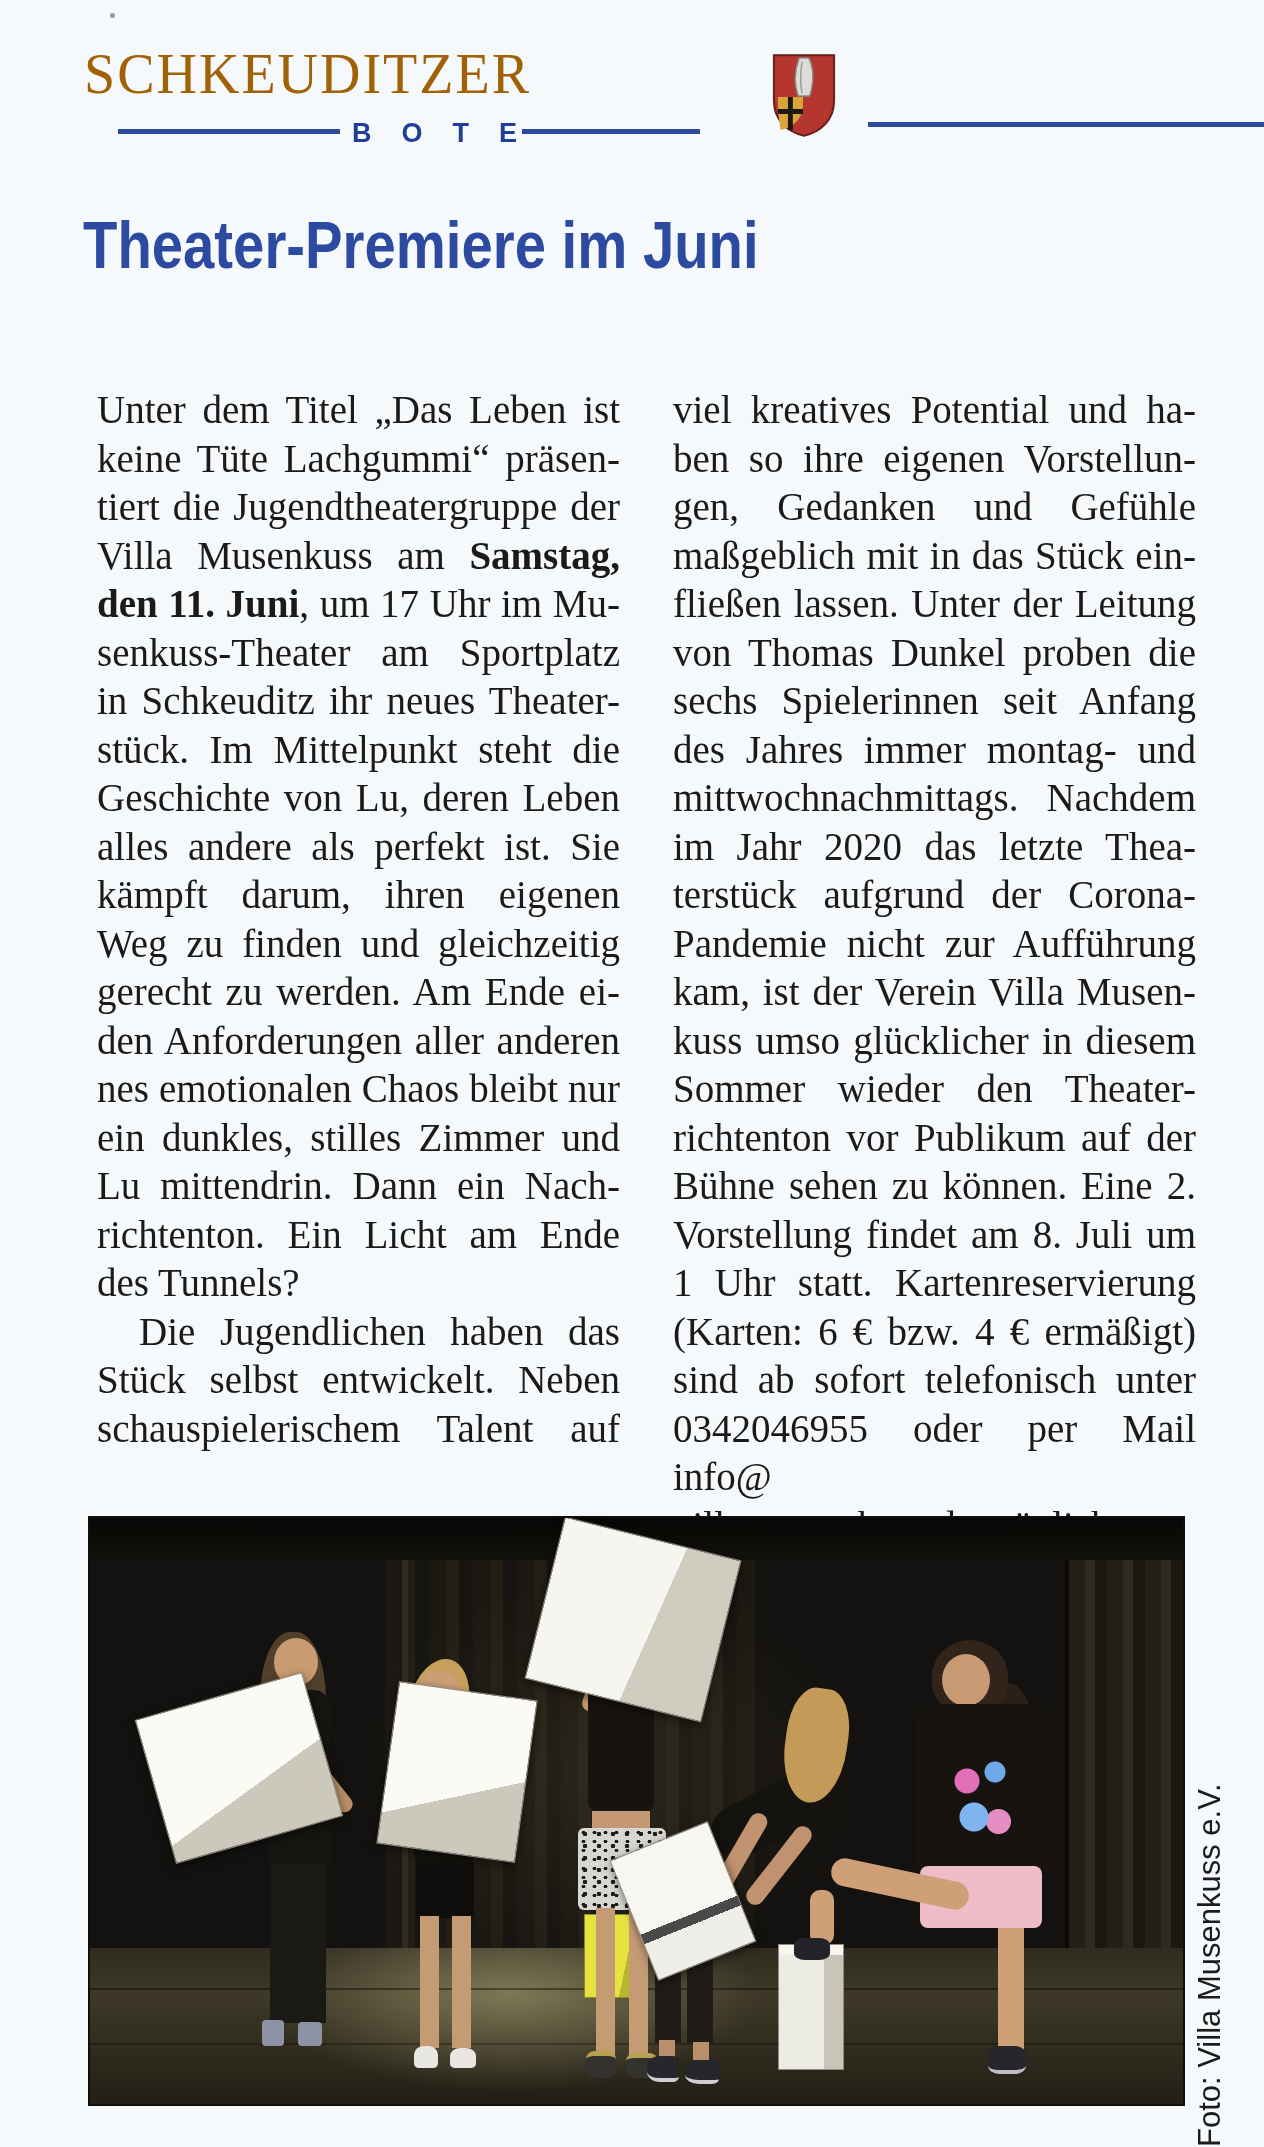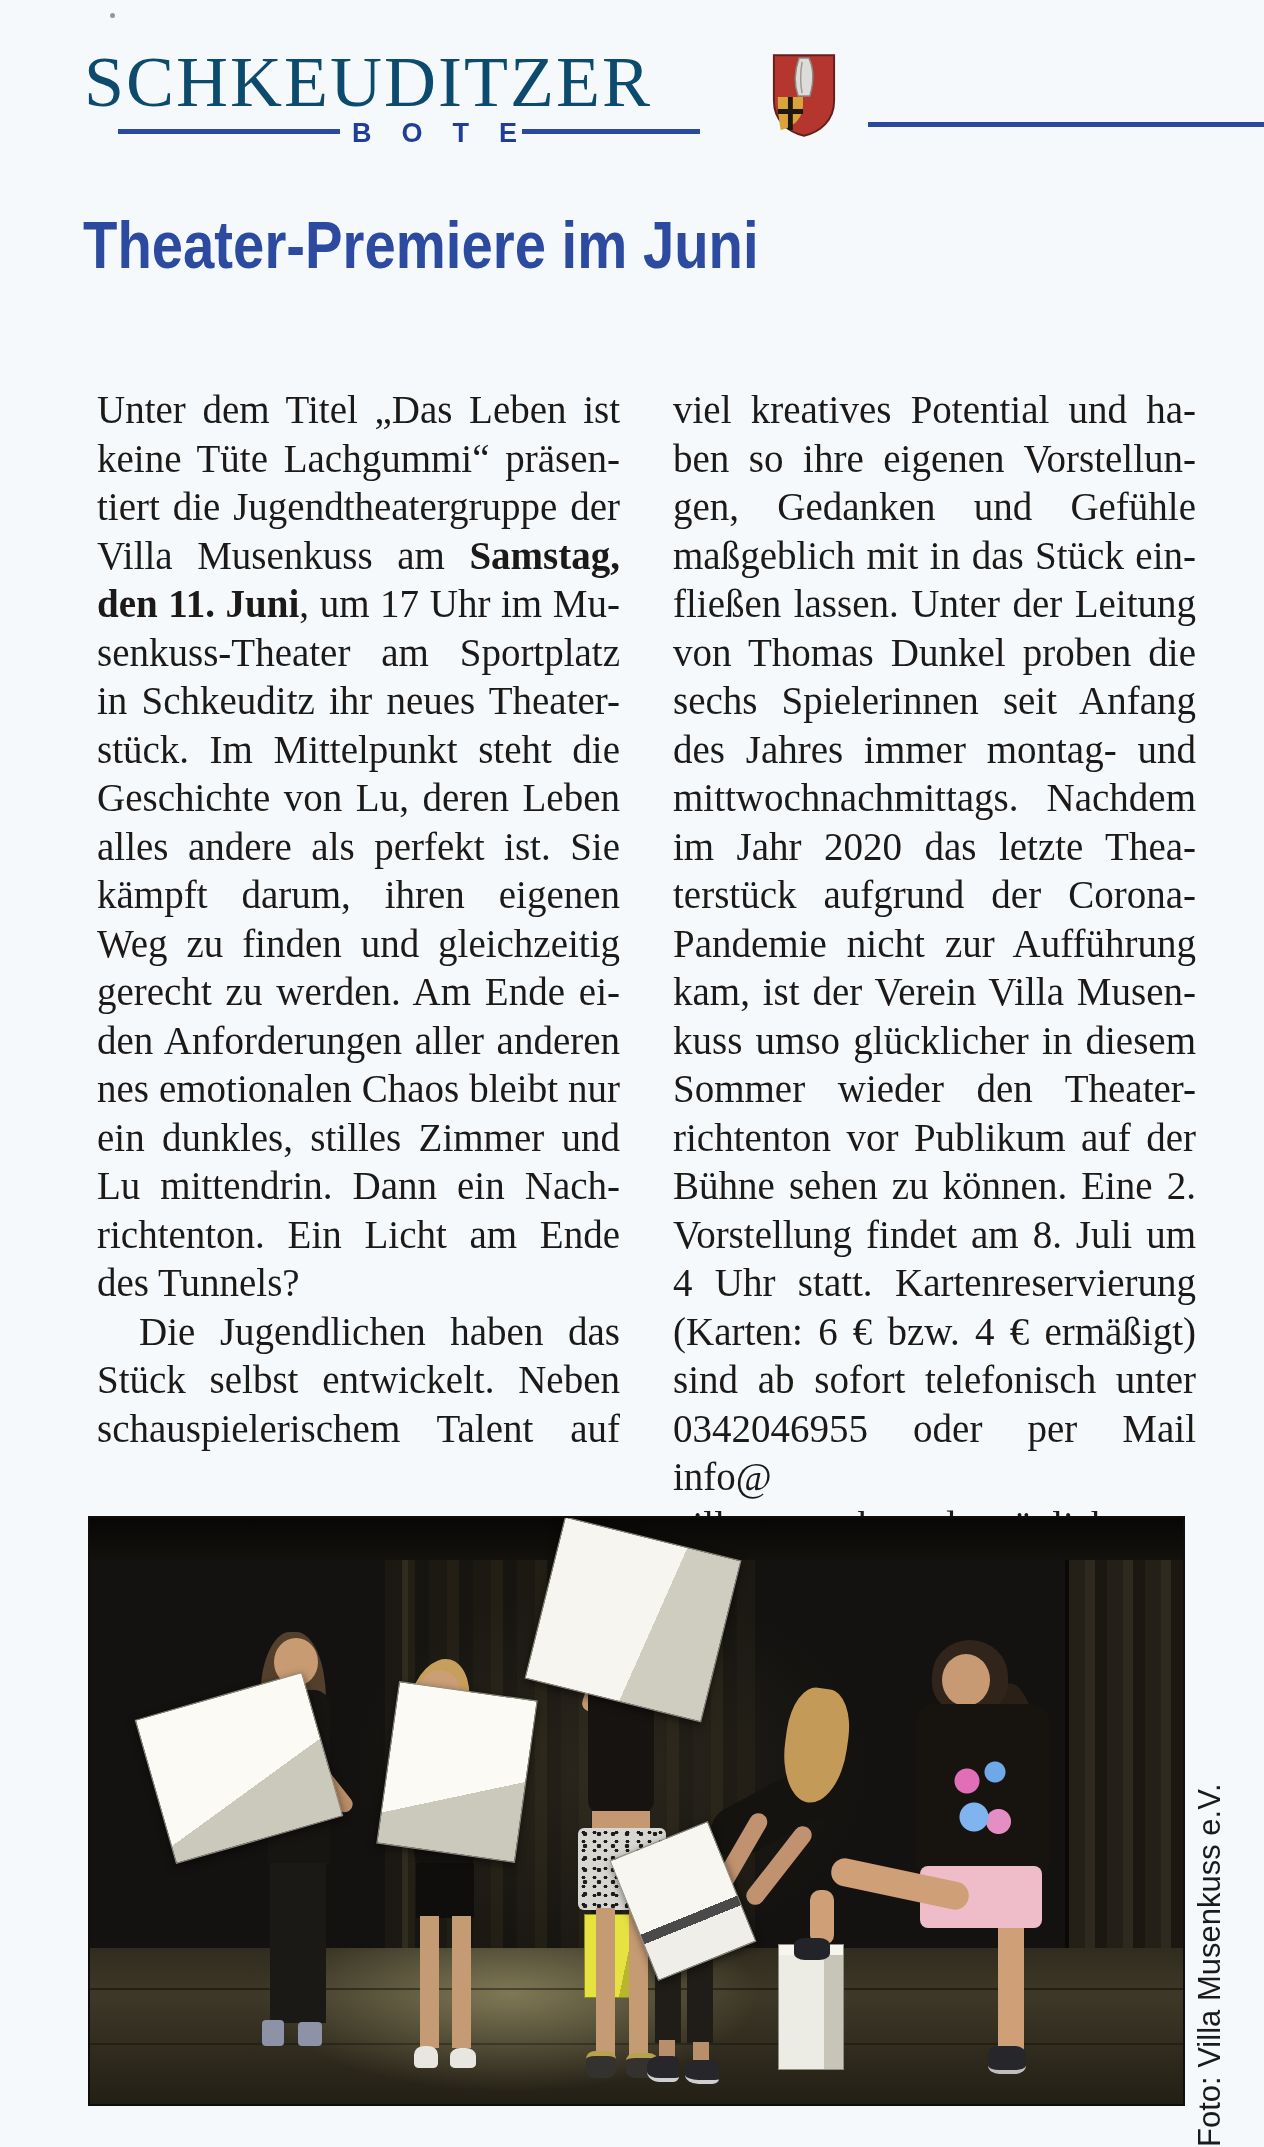--- a/index.html
+++ b/index.html
@@ -1,21 +1,21 @@
 <!DOCTYPE html>
 <html><head>
 <meta charset="utf-8">
 <style>
   html,body{margin:0;padding:0;}
   .page{position:relative;width:1264px;height:2147px;background:#f6f9fb;overflow:hidden;
         font-family:"Liberation Serif","DejaVu Serif",serif;color:#1c1a18;}
   .abs{position:absolute;}
   
   .speck{left:110px;top:13px;width:5px;height:5px;border-radius:50%;background:#8d99a5;}
-  .wordmark{left:84px;top:46px;font-size:72px;line-height:1;letter-spacing:2px;color:#0c4a6e;white-space:nowrap;}
+  .wordmark{left:84px;top:46px;font-size:56px;line-height:1;letter-spacing:2px;color:#a16207;white-space:nowrap;}
   .rule{height:5px;background:#2b4a9e;}
   .rule-a{left:118px;top:129px;width:222px;}
   .rule-b{left:522px;top:129px;width:178px;}
   .rule-long{left:868px;top:122px;width:396px;height:5px;background:#2b4a9e;}
   .bote{left:352px;top:118px;font-family:"Liberation Sans",sans-serif;font-weight:bold;
         font-size:27px;letter-spacing:30px;color:#1f3e98;white-space:nowrap;}
   .crest{left:770px;top:52px;width:68px;height:86px;}
   
   .headline{left:83px;top:206px;font-family:"Liberation Sans",sans-serif;font-weight:bold;
             font-size:67px;color:#2c4ba0;white-space:nowrap;transform:scaleX(.84);transform-origin:0 0;}
@@ -191,21 +191,21 @@
       <div class="line j"><span>mittwochnachmittags. Nachdem</span></div>
       <div class="line j"><span>im Jahr 2020 das letzte Thea-</span></div>
       <div class="line j"><span>terstück aufgrund der Corona-</span></div>
       <div class="line j"><span>Pandemie nicht zur Aufführung</span></div>
       <div class="line j"><span>kam, ist der Verein Villa Musen-</span></div>
       <div class="line j"><span>kuss umso glücklicher in diesem</span></div>
       <div class="line j"><span>Sommer wieder den Theater-</span></div>
       <div class="line j"><span>richtenton vor Publikum auf der</span></div>
       <div class="line j"><span>Bühne sehen zu können. Eine 2.</span></div>
       <div class="line j"><span>Vorstellung findet am 8. Juli um</span></div>
-      <div class="line j"><span>4 Uhr statt. Kartenreservierung</span></div>
+      <div class="line j"><span>1 Uhr statt. Kartenreservierung</span></div>
       <div class="line j"><span>(Karten: 6 € bzw. 4 € ermäßigt)</span></div>
       <div class="line j"><span>sind ab sofort telefonisch unter</span></div>
       <div class="line j"><span>0342046955 oder per Mail info@</span></div>
       <div class="line"><span>villa-musenkuss.de möglich.</span></div>
     </div>
 
   <figure class="abs photo" style="margin:0;">
     <div class="abs truss"></div>
     <div class="abs backwall"></div>
     <div class="abs curtain-mid"></div>

